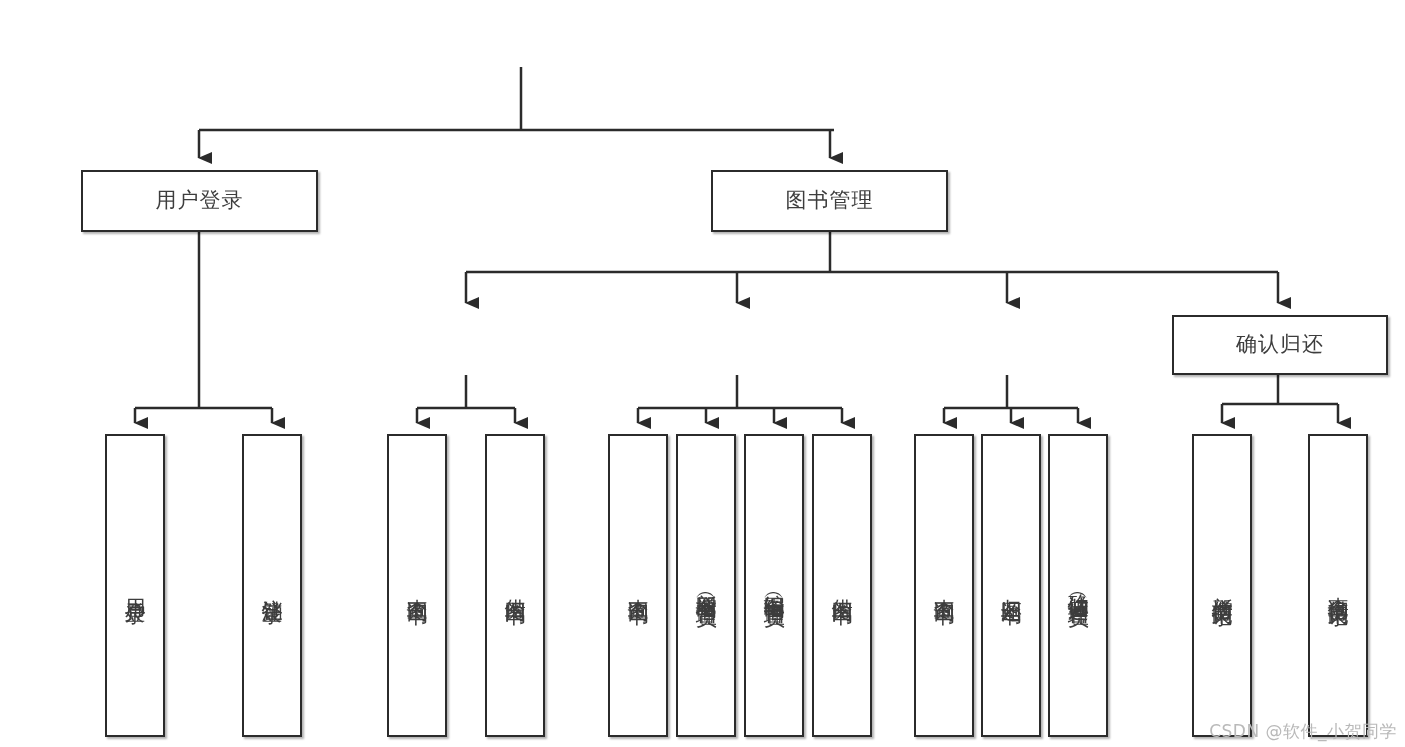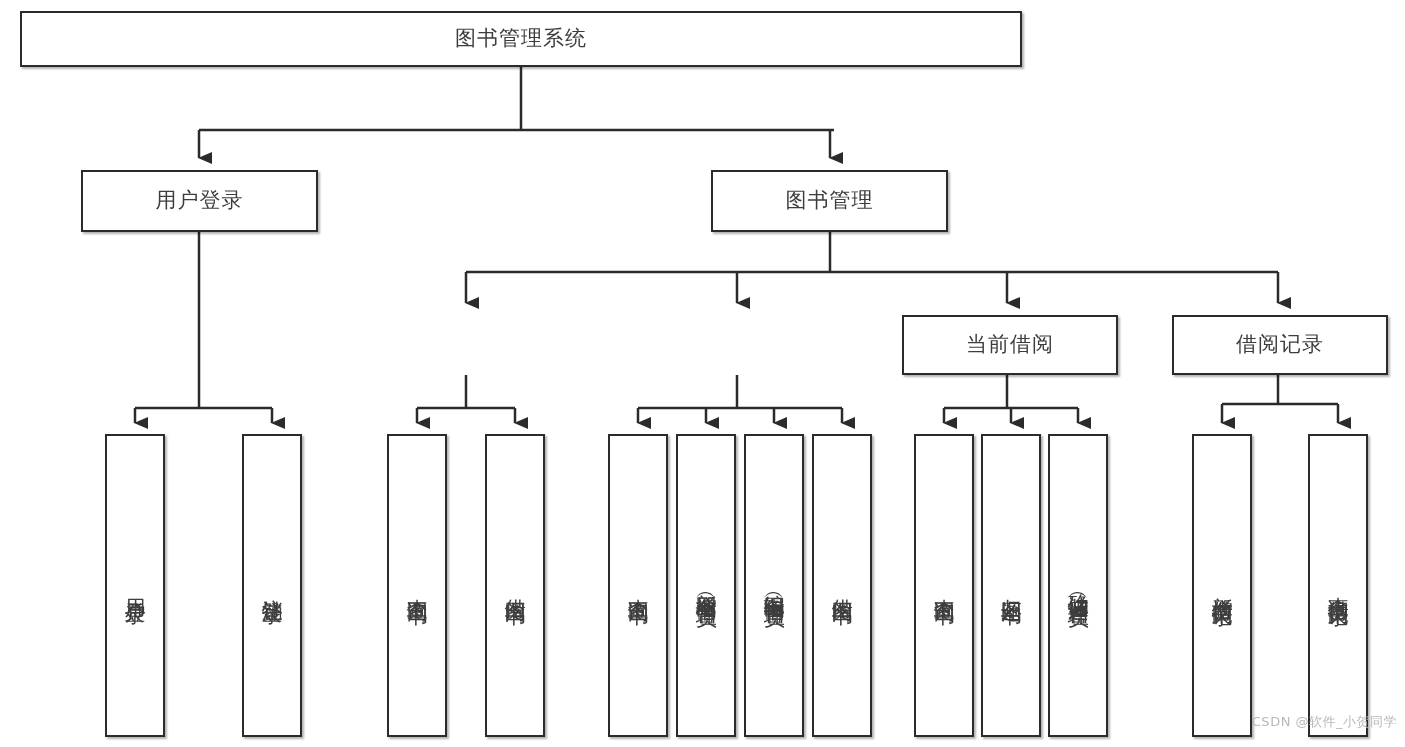--- a/index.html
+++ b/index.html
@@ -56,22 +56,22 @@
     text-align: center;
   }
   .node.v .vtext {
     writing-mode: vertical-rl;
     text-orientation: upright;
     display: block;
   }
   .watermark {
     position: absolute;
     right: 8px;
-    bottom: 16px;
-    font-size: 13px;
+    bottom: 4px;
+    font-size: 17px;
     color: #b9b9b9;
     letter-spacing: 0.5px;
     white-space: nowrap;
     z-index: 5;
     font-family: "DejaVu Sans", "Liberation Sans", sans-serif;
   }
 </style>
 </head>
 <body>
 
@@ -120,36 +120,30 @@
       <path d="M1011,408 L1011,423" marker-end="url(#arrow)"></path>
       <path d="M1078,408 L1078,423" marker-end="url(#arrow)"></path>
 
       <path d="M1278,375 L1278,404"></path>
       <path d="M1222,404 L1338,404"></path>
       <path d="M1222,404 L1222,423" marker-end="url(#arrow)"></path>
       <path d="M1338,404 L1338,423" marker-end="url(#arrow)"></path>
     </g>
   </svg>
 
-  <div class="node h" style="left:20px; top:11px; width:1002px; height:56px;">
-    <span>图书管理系统</span>
-  </div>
 
   <div class="node h" style="left:81px; top:170px; width:237px; height:62px;">
     <span>用户登录</span>
   </div>
   <div class="node h" style="left:711px; top:170px; width:237px; height:62px;">
     <span>图书管理</span>
   </div>
 
-  <div class="node h" style="left:902px; top:315px; width:216px; height:60px;">
-    <span>当前借阅</span>
-  </div>
   <div class="node h" style="left:1172px; top:315px; width:216px; height:60px;">
-    <span>借阅记录</span>
+    <span>确认归还</span>
   </div>
 
   <div class="node v" style="left:105px; top:434px; width:60px; height:303px;">
     <span class="vtext">用户登录</span>
   </div>
   <div class="node v" style="left:242px; top:434px; width:60px; height:303px;">
     <span class="vtext">注销登录</span>
   </div>
 
   <div class="node v" style="left:387px; top:434px; width:60px; height:303px;">

